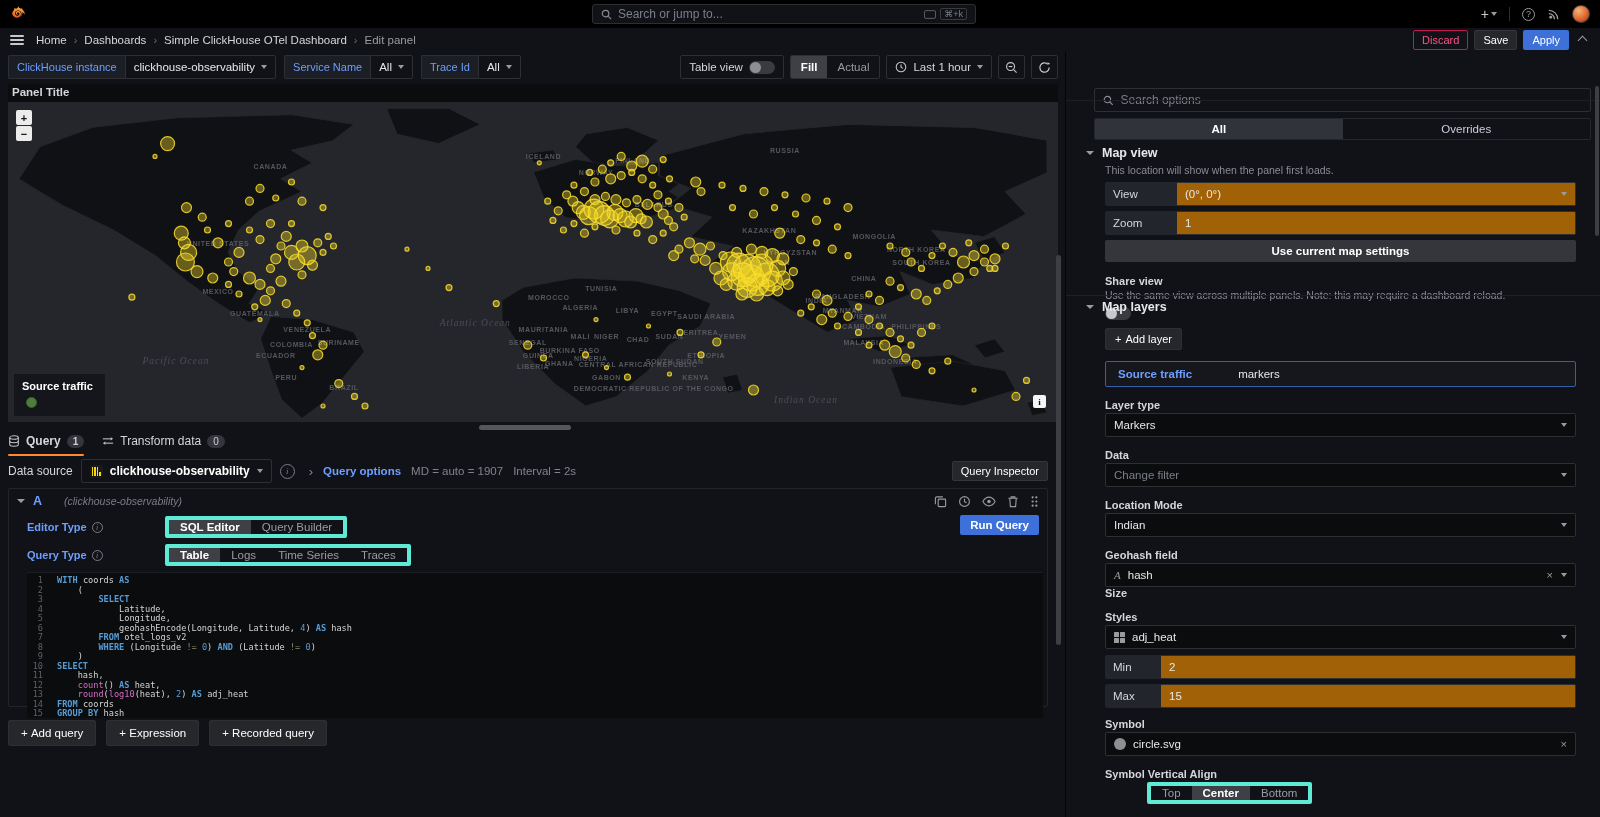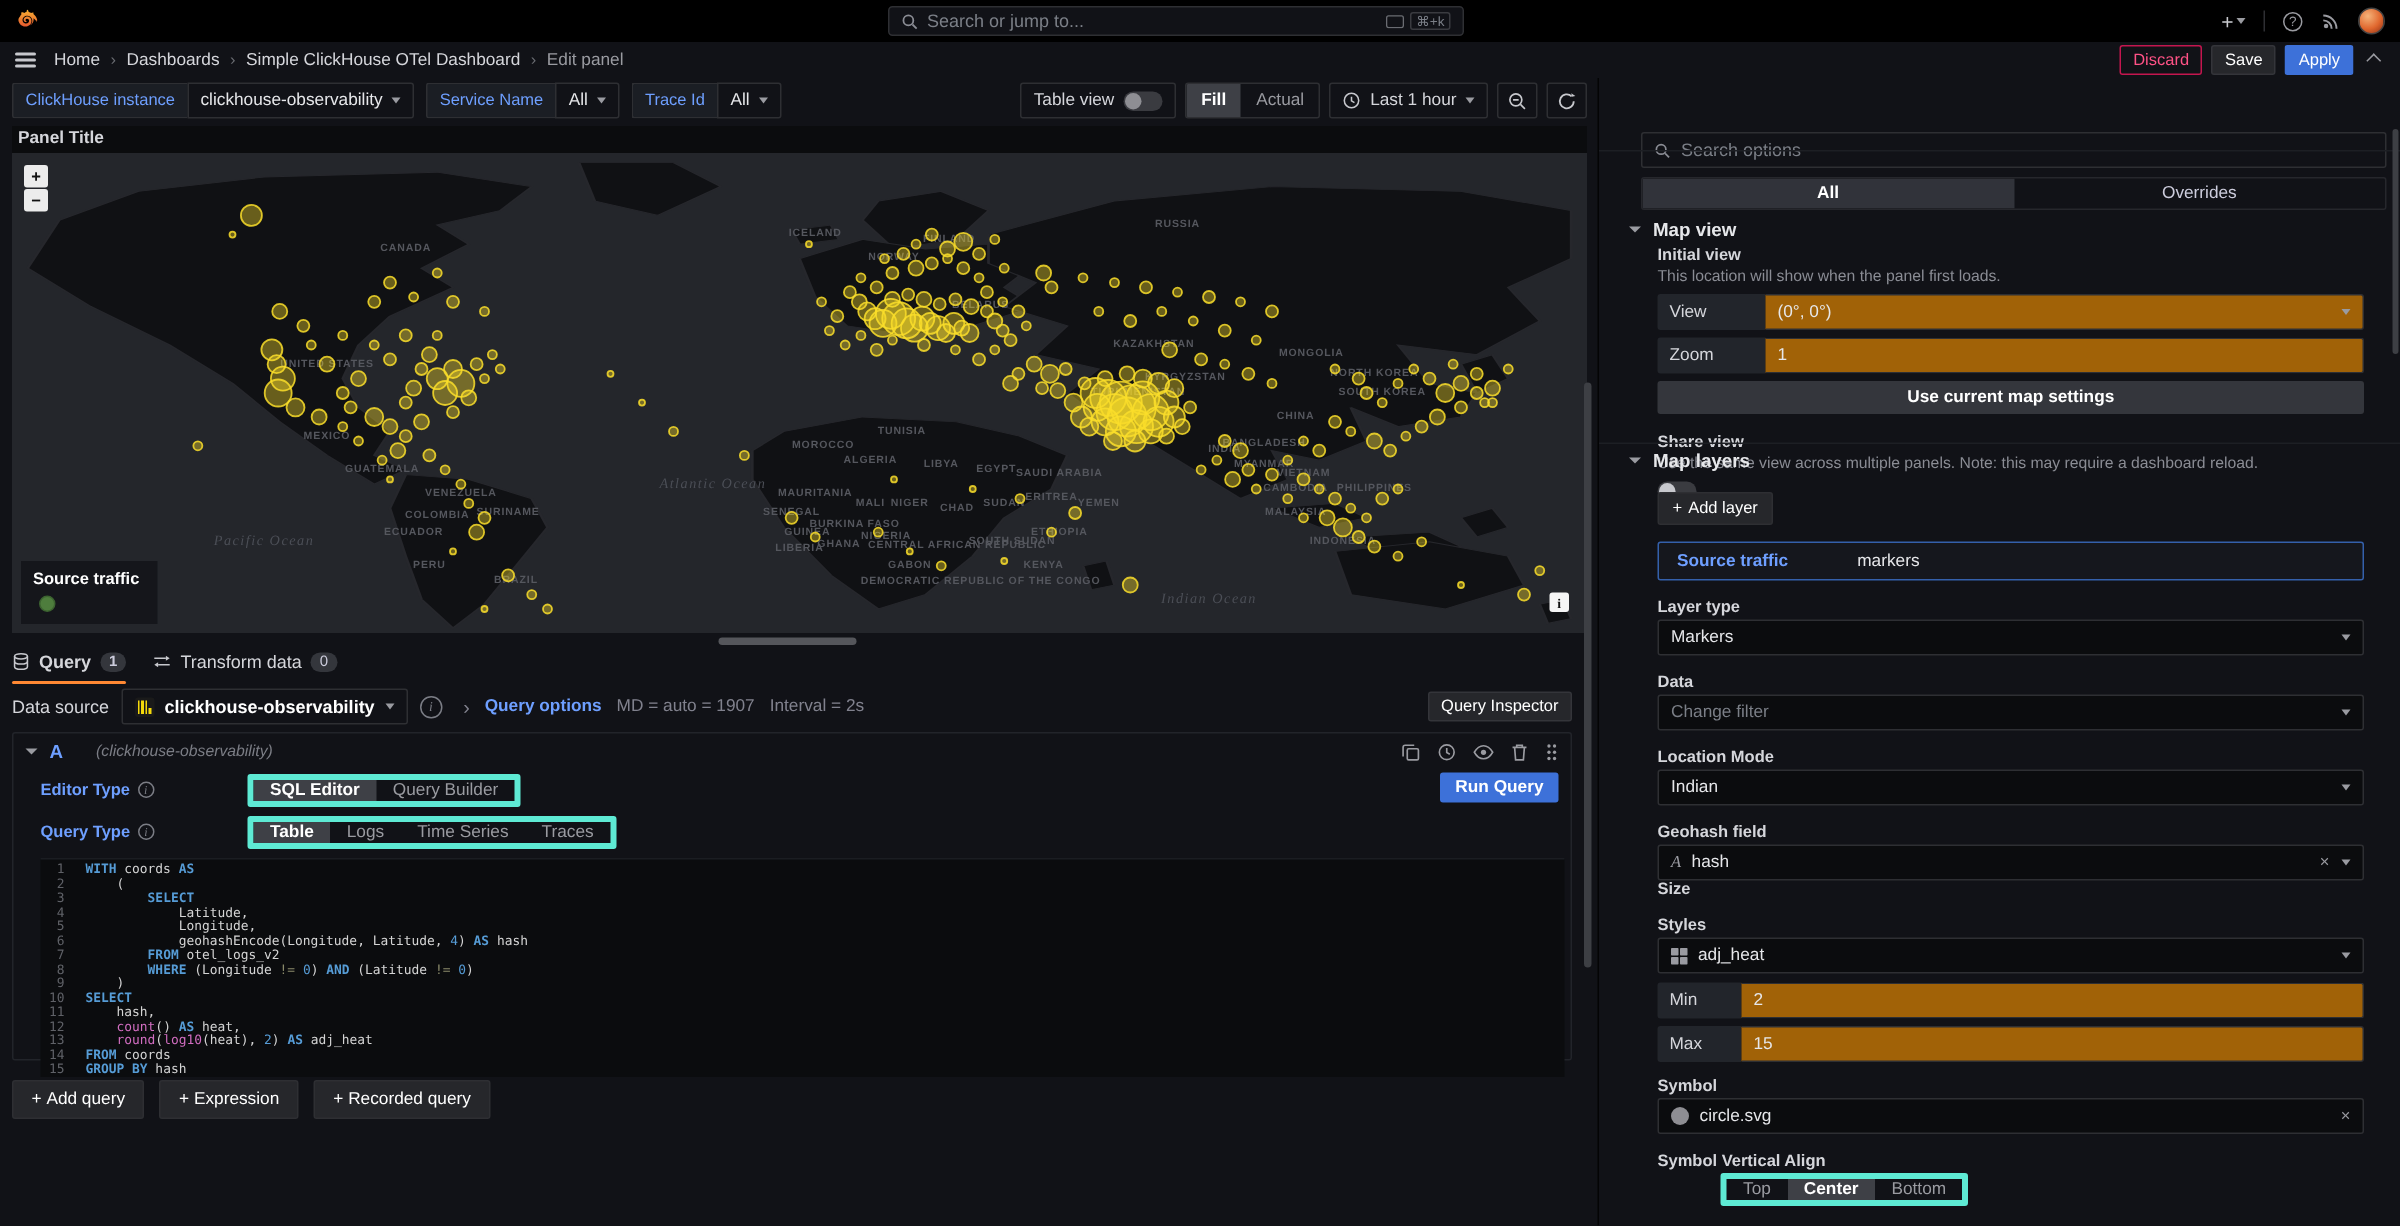--- a/index.html
+++ b/index.html
@@ -81,21 +81,21 @@
   .qinspector { margin-left:auto; }
 
   .qcard { position:absolute; left:8px; top:488px; width:1040px; height:219px; background:#111217; border:1px solid #22242a; border-radius:2px; }
   .qcard-head { height:24px; display:flex; align-items:center; padding:0 8px; gap:8px; }
   .chev-down { width:0; height:0; border-left:4px solid transparent; border-right:4px solid transparent; border-top:4.5px solid #9a9ba1; }
   .refid { color:#6e9fff; font-weight:bold; font-size:12.5px; }
   .refname { color:#7b7d85; font-style:italic; font-size:10.5px; margin-left:14px; }
   .qcard-icons { margin-left:auto; display:flex; align-items:center; gap:11px; }
   .qcard-icons svg { display:block; cursor:pointer; }
   .qrow { display:flex; align-items:center; gap:8px; padding:3px 8px 3px 18px; position:relative; }
-  .inline-lbl { color:#6e9fff; font-size:11px; font-weight:bold; display:flex; gap:5px; width:88px; }
+  .inline-lbl { color:#6e9fff; font-size:11px; font-weight:bold; display:flex; align-items:center; gap:5px; width:88px; }
   .icircle { width:11px; height:11px; border:1.2px solid #7b7d85; border-radius:50%; color:#7b7d85; font-size:8px; font-weight:normal; display:flex; align-items:center; justify-content:center; font-style:italic; font-family:"Liberation Serif",serif; }
   .seg2 { display:flex; border:4px solid #5eead4; border-radius:2px; overflow:hidden; height:22px;margin-left:42px; }
   .seg2 .opt { padding:0 11px; display:flex; align-items:center; color:#9a9ba1; font-size:11.5px; cursor:pointer; }
   .seg2 .opt.sel { background:#3e4046; color:#fff; font-weight:bold; }
   .runquery { position:absolute; right:8px; top:2px; background:#3d71d9; color:#fff; font-size:11.5px; font-weight:bold; border-radius:2px; padding:4px 10px; cursor:pointer; }
   .codeblock { margin:3px 4px 0 18px; background:#0b0c0e; border-top:1px solid #1b1d22; padding-top:3px; height:146px; overflow:hidden; }
   .code-line { display:flex; font-family:"DejaVu Sans Mono",monospace; font-size:8.6px; line-height:9.5px; }
   .line-num { width:30px; text-align:right; padding-right:14px; color:#5f6167; flex:none; }
   .line-content { white-space:pre; color:#d4d4d4; }
   .tk-k { color:#569cd6; font-weight:bold; }
@@ -797,21 +797,20 @@
     <div class="sb-tab sel">All</div>
     <div class="sb-tab">Overrides</div>
   </div>
   <div class="sb-divider" style="top:48px;"></div>
 
   <div class="section-head" style="top:94px;">
     <span class="chev-down"></span>
     <span>Map view</span>
   </div>
   <div class="sb-body" style="top:112px;">
-    <div class="optlabel">Initial view</div>
     <div class="optdesc">This location will show when the panel first loads.</div>
     <div class="inlinerow">
       <div class="ilabel">View</div>
       <div class="ival">
           <span>(0°, 0°)</span>
           <span class="caret"></span>
         </div>
     </div>
     <div class="inlinerow">
       <div class="ilabel">Zoom</div>

